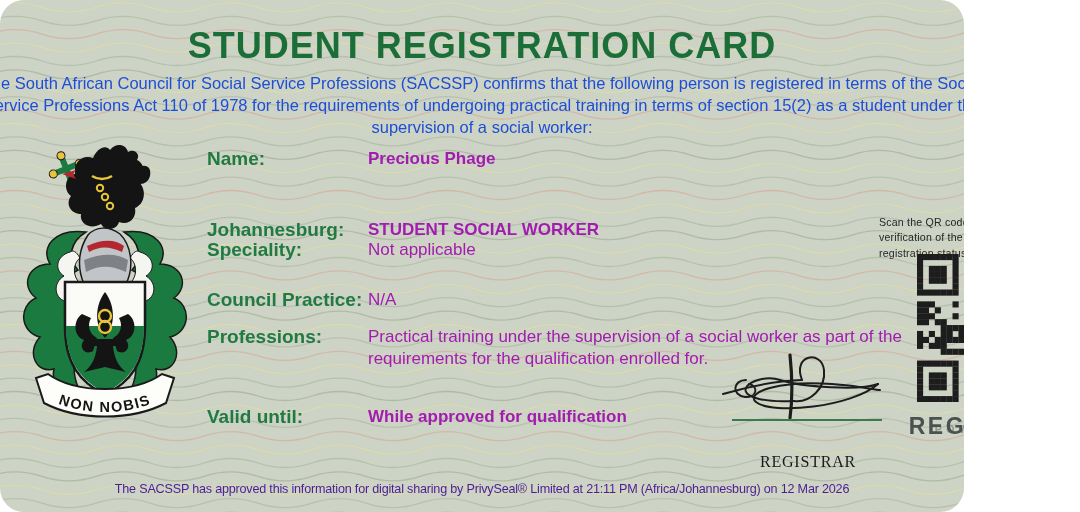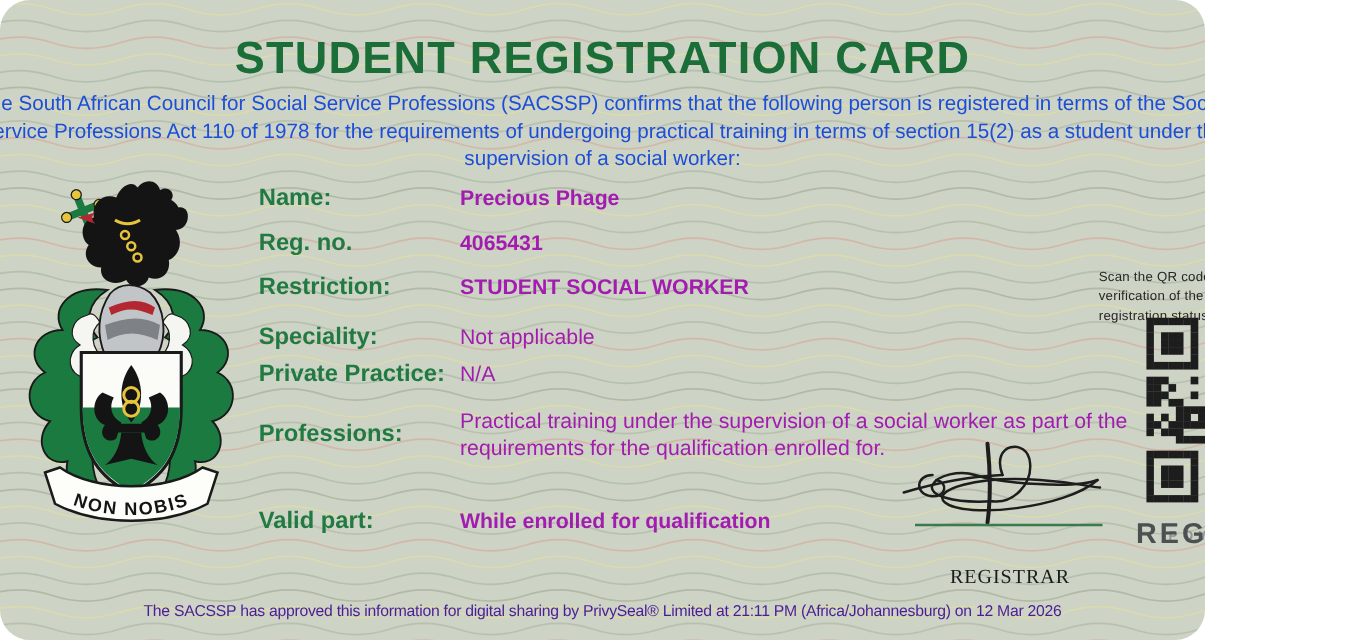--- a/index.html
+++ b/index.html
@@ -2,21 +2,21 @@
 <html><head>
 <meta charset="utf-8">
 <style>
   html,body{margin:0;padding:0;}
   .card{position:relative;width:964px;height:512px;overflow:hidden;background:#cdd3c5;font-family:"Liberation Sans",sans-serif;border-radius:24px;}
   .bg{position:absolute;left:0;top:0;width:1080px;height:512px;}
   .title{position:absolute;top:25px;left:0;right:0;text-align:center;font-size:36px;font-weight:bold;letter-spacing:1px;color:#1c6e39;}
   .intro{position:absolute;top:73px;left:50%;transform:translateX(-50%);width:1020px;text-align:center;font-size:16.5px;line-height:1.33;color:#1d4ed8;}
   .crest{position:absolute;left:12px;top:140px;width:186px;height:285px;}
   .fields{position:absolute;left:207px;top:147px;width:680px;height:290px;}
-  .frow{position:absolute;display:flex;align-items:center;}
+  .frow{position:absolute;display:flex;align-items:flex-start;}
   .frow .label{flex:0 0 161px;font-weight:bold;font-size:19px;color:#217a41;}
   .frow .value{font-size:17px;color:#a21caf;line-height:1.28;}
   .frow .value.b{font-weight:bold;}
   .frow.restriction .value{width:582px;}
   .qr-note{position:absolute;left:879px;top:215px;width:176px;text-align:left;font-size:10.6px;line-height:1.45;letter-spacing:.2px;color:#262626;}
   .qr{position:absolute;left:917px;top:254px;width:148px;height:148px;}
   .powered{position:absolute;left:903px;top:402px;width:176px;text-align:center;font-size:10.5px;font-weight:bold;letter-spacing:4.5px;text-indent:4.5px;color:#8e948e;margin-top:21px;}
   .brand{position:absolute;left:903px;top:413px;width:176px;text-align:center;font-size:23px;font-weight:bold;letter-spacing:2.5px;color:#4b5051;}
   .brand sup{font-size:9px;vertical-align:10px;letter-spacing:0;}
   .sig-svg{position:absolute;left:720px;top:350px;width:168px;height:70px;}
@@ -134,43 +134,39 @@
         <textPath href="#mcurve" startOffset="50%" text-anchor="middle">NON NOBIS</textPath>
       </text>
     </g>
   </svg>
 
   <div class="fields">
     <div class="frow" style="top:1px">
       <span class="label">Name:</span>
       <span class="value b">Precious Phage</span>
     </div>
-    <div class="frow" style="top:37px">
-      <span class="label">Reg. no.</span>
-      <span class="value b">4065431</span>
-    </div>
     <div class="frow" style="top:72px">
-      <span class="label">Restriction:</span>
+      <span class="label">Johannesburg:</span>
       <span class="value b">STUDENT SOCIAL WORKER</span>
     </div>
-    <div class="frow" style="top:112px">
+    <div class="frow" style="top:92px">
       <span class="label">Speciality:</span>
       <span class="value">Not applicable</span>
     </div>
     <div class="frow" style="top:142px">
-      <span class="label">Private Practice:</span>
+      <span class="label">Council Practice:</span>
       <span class="value">N/A</span>
     </div>
     <div class="frow restriction" style="top:179px">
       <span class="label">Professions:</span>
       <span class="value">Practical training under the supervision of a social worker as part of the requirements for the qualification enrolled for.</span>
     </div>
     <div class="frow" style="top:259px">
-      <span class="label">Valid part:</span>
-      <span class="value b">While enrolled for qualification</span>
+      <span class="label">Valid until:</span>
+      <span class="value b">While approved for qualification</span>
     </div>
   </div>
 
   <div class="qr-note">Scan the QR code below for the full verification of the persons registration status</div>
   <svg class="qr" id="qr-svg" viewBox="0 0 148 148">
       <g fill="#1d1d1d">
         <rect x="0.00" y="0.00" width="6.12" height="6.12"></rect>
         <rect x="5.92" y="0.00" width="6.12" height="6.12"></rect>
         <rect x="11.84" y="0.00" width="6.12" height="6.12"></rect>
         <rect x="17.76" y="0.00" width="6.12" height="6.12"></rect>

